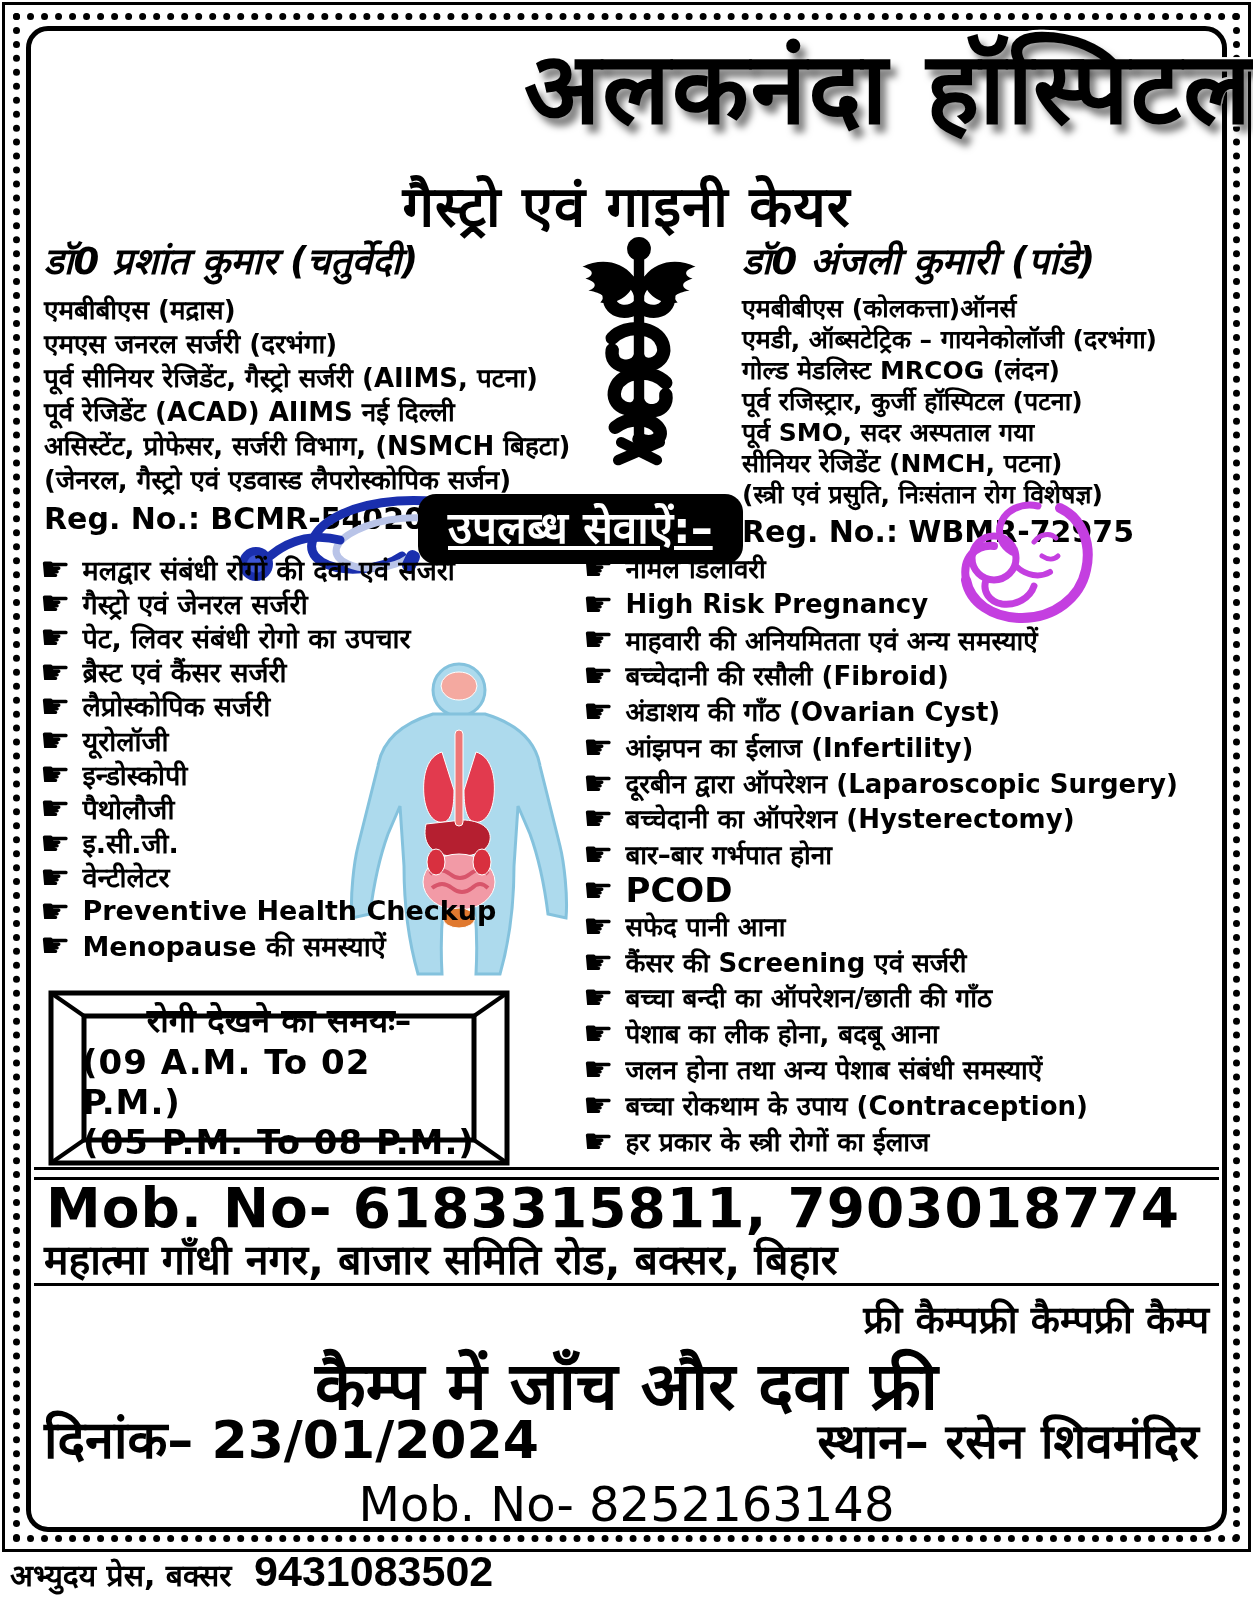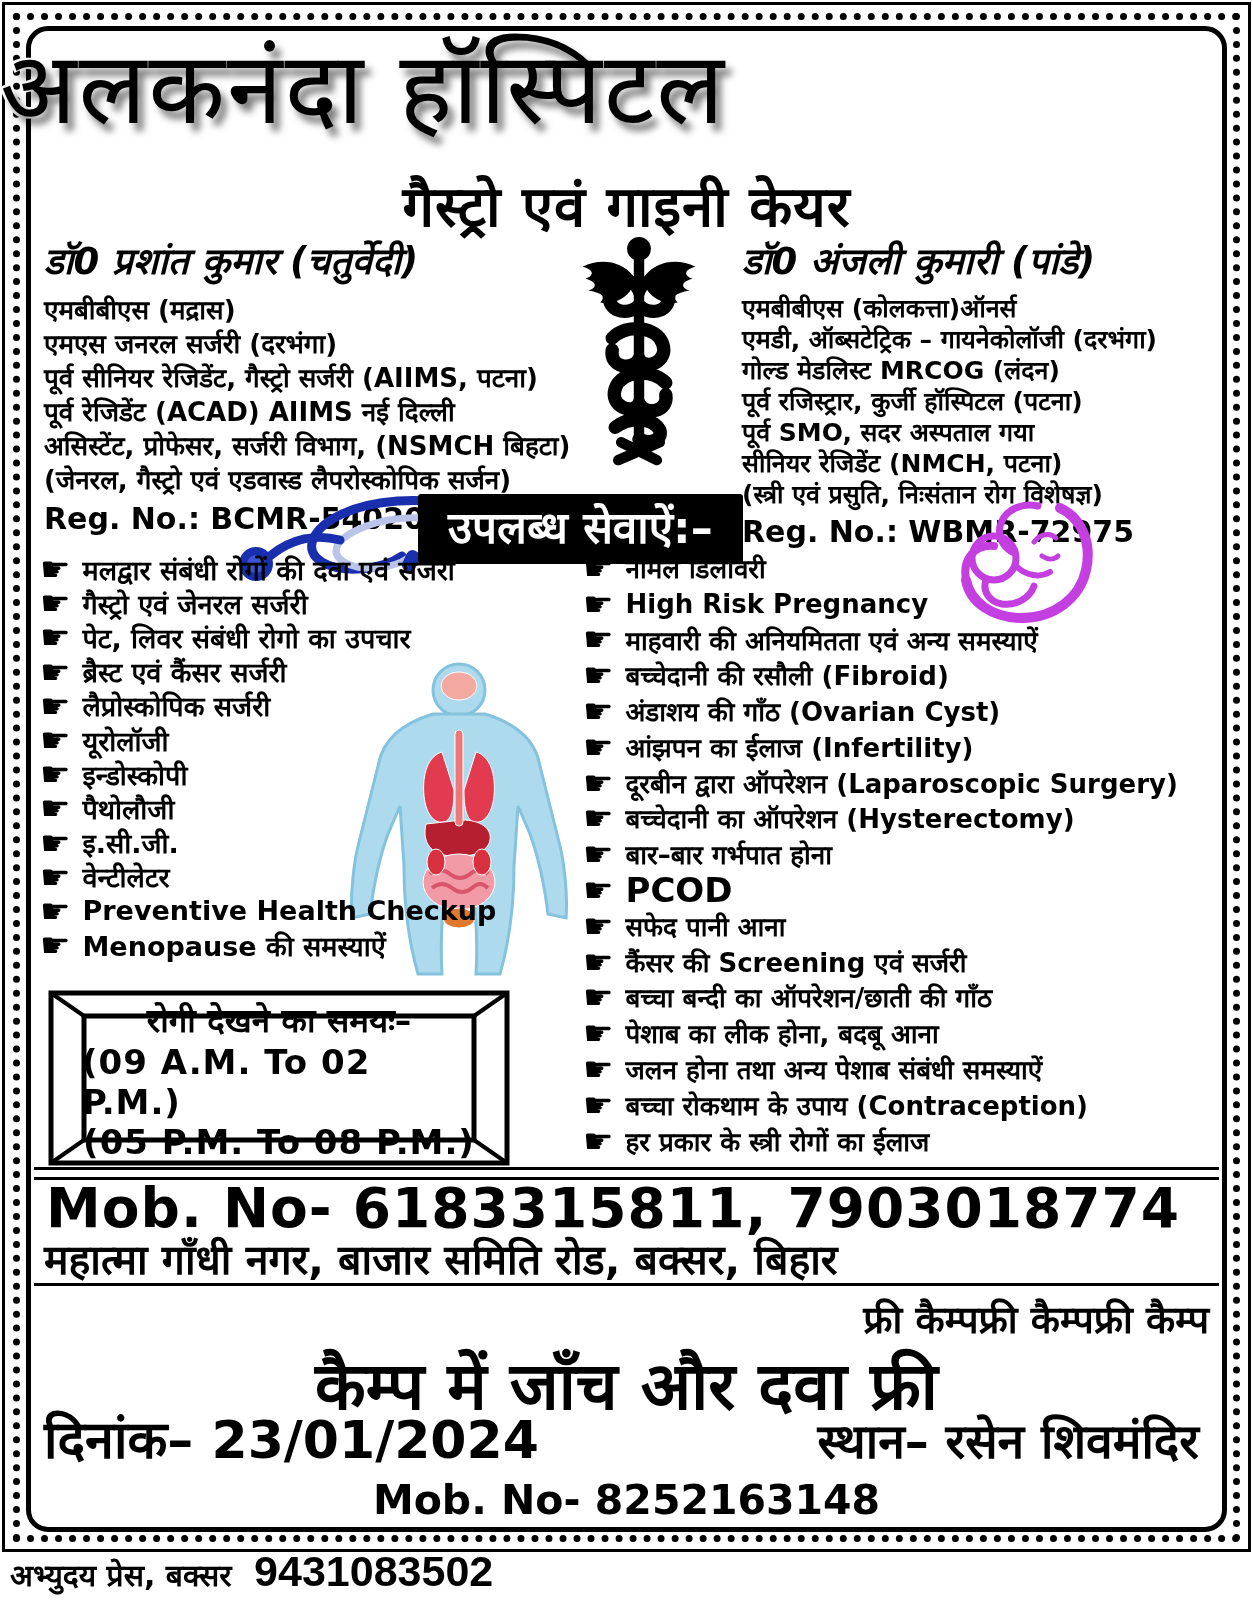--- a/index.html
+++ b/index.html
@@ -7,43 +7,44 @@
     position:relative;width:1253px;height:1600px;background:#fff;
     font-family:"DejaVu Sans",sans-serif;color:#000;overflow:hidden;
     margin:0 auto;
   }
   
   .frame-outer{position:absolute;left:2px;right:2px;top:2px;bottom:48px;border:3px solid #000;}
   .frame-dotted{position:absolute;left:13px;right:13px;top:13px;bottom:58px;border:7px dotted #000;}
   .frame-inner{position:absolute;left:26px;right:26px;top:26px;bottom:68px;border:5px solid #000;border-radius:22px;}
   
   .title{
-    position:absolute;left:0;right:0;top:34px;margin:0;text-align:left;
-    font-size:100px;font-weight:400;letter-spacing:2px;line-height:1.1;
+    position:absolute;left:0;right:0;top:34px;margin:0;text-align:right;
+    font-size:100px;font-weight:700;letter-spacing:2px;line-height:1.1;
     text-shadow:6px 8px 7px rgba(0,0,0,.5), -2px -2px 0 #fff, 2px -2px 0 #fff, -2px 2px 0 #fff;
   }
   .subtitle{
     position:absolute;left:0;right:0;top:166px;margin:0;text-align:center;
     font-size:56px;font-weight:900;letter-spacing:1px;
   }
   
   .doctor{position:absolute;top:234px;}
   .doctor-left{left:44px;width:545px;}
   .doctor-right{left:742px;width:480px;}
   .doc-name{margin:0 0 8px 0;font-size:37px;font-weight:900;font-style:italic;}
   .doctor p{margin:0;font-weight:700;}
   .doctor-left .cred{font-size:26px;line-height:34px;}
   .doctor-right .cred{font-size:25px;line-height:31px;}
   .reg{font-size:30px;font-weight:900;margin-top:4px !important;font-style:normal;}
   .caduceus{position:absolute;left:563px;top:234px;width:152px;height:238px;}
   
   .svc-header{
     position:absolute;left:418px;top:494px;background:#000;color:#fff;
-    font-size:44px;font-weight:900;padding:2px 30px 8px 30px;border-radius:3px;
+    font-size:44px;font-weight:900;padding:2px 30px 8px 30px;border-radius:18px;
     white-space:nowrap;
+    text-decoration:underline;
   }
   .stetho{position:absolute;left:222px;top:492px;width:250px;height:100px;}
   .motherbaby{position:absolute;left:942px;top:496px;width:155px;height:135px;}
   .anatomy{position:absolute;left:330px;top:656px;width:258px;height:324px;}
   
   ul.svc{list-style:none;margin:0;padding:0;position:absolute;}
   ul.svc li{display:flex;align-items:center;white-space:nowrap;font-weight:700;}
   ul.svc .b{font-size:34px;margin-right:12px;line-height:1;}
   .svc-left{left:40px;top:552px;width:545px;z-index:2;}
   .svc-left li{height:34.2px;font-size:27px;}
@@ -67,21 +68,21 @@
   
   .camp-row{position:absolute;left:44px;right:44px;top:1292px;display:flex;
     justify-content:flex-end;font-size:38px;font-weight:900;}
   .camp-head{position:absolute;left:0;right:0;top:1338px;text-align:center;
     font-size:66px;font-weight:900;}
   .camp-when{position:absolute;left:44px;right:54px;top:1402px;display:flex;
     justify-content:space-between;align-items:baseline;}
   .camp-date{font-size:52px;font-weight:900;}
   .camp-venue{font-size:48px;font-weight:900;}
   .camp-mob{position:absolute;left:0;right:0;top:1476px;text-align:center;
-    font-size:41px;font-weight:700;}
+    font-size:48px;font-weight:400;}
   
   .printer{position:absolute;left:10px;bottom:4px;font-size:30px;font-weight:800;}
   .printer .phone{font-family:Liberation Sans, sans-serif;font-size:43px;font-weight:700;margin-left:12px;}
 </style>
 </head>
 <body>
 
 <div class="poster">
 
   <div class="frame-outer"></div>

